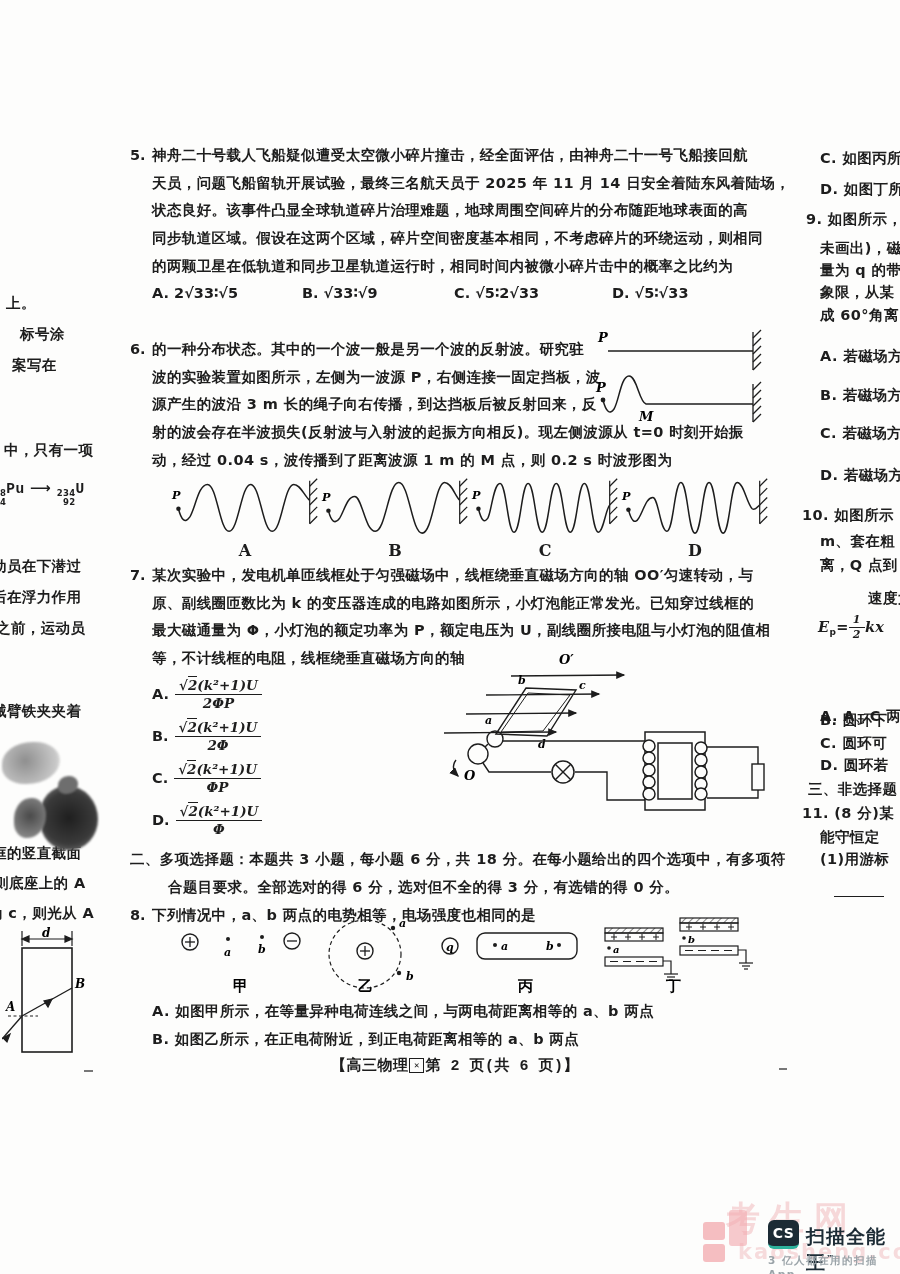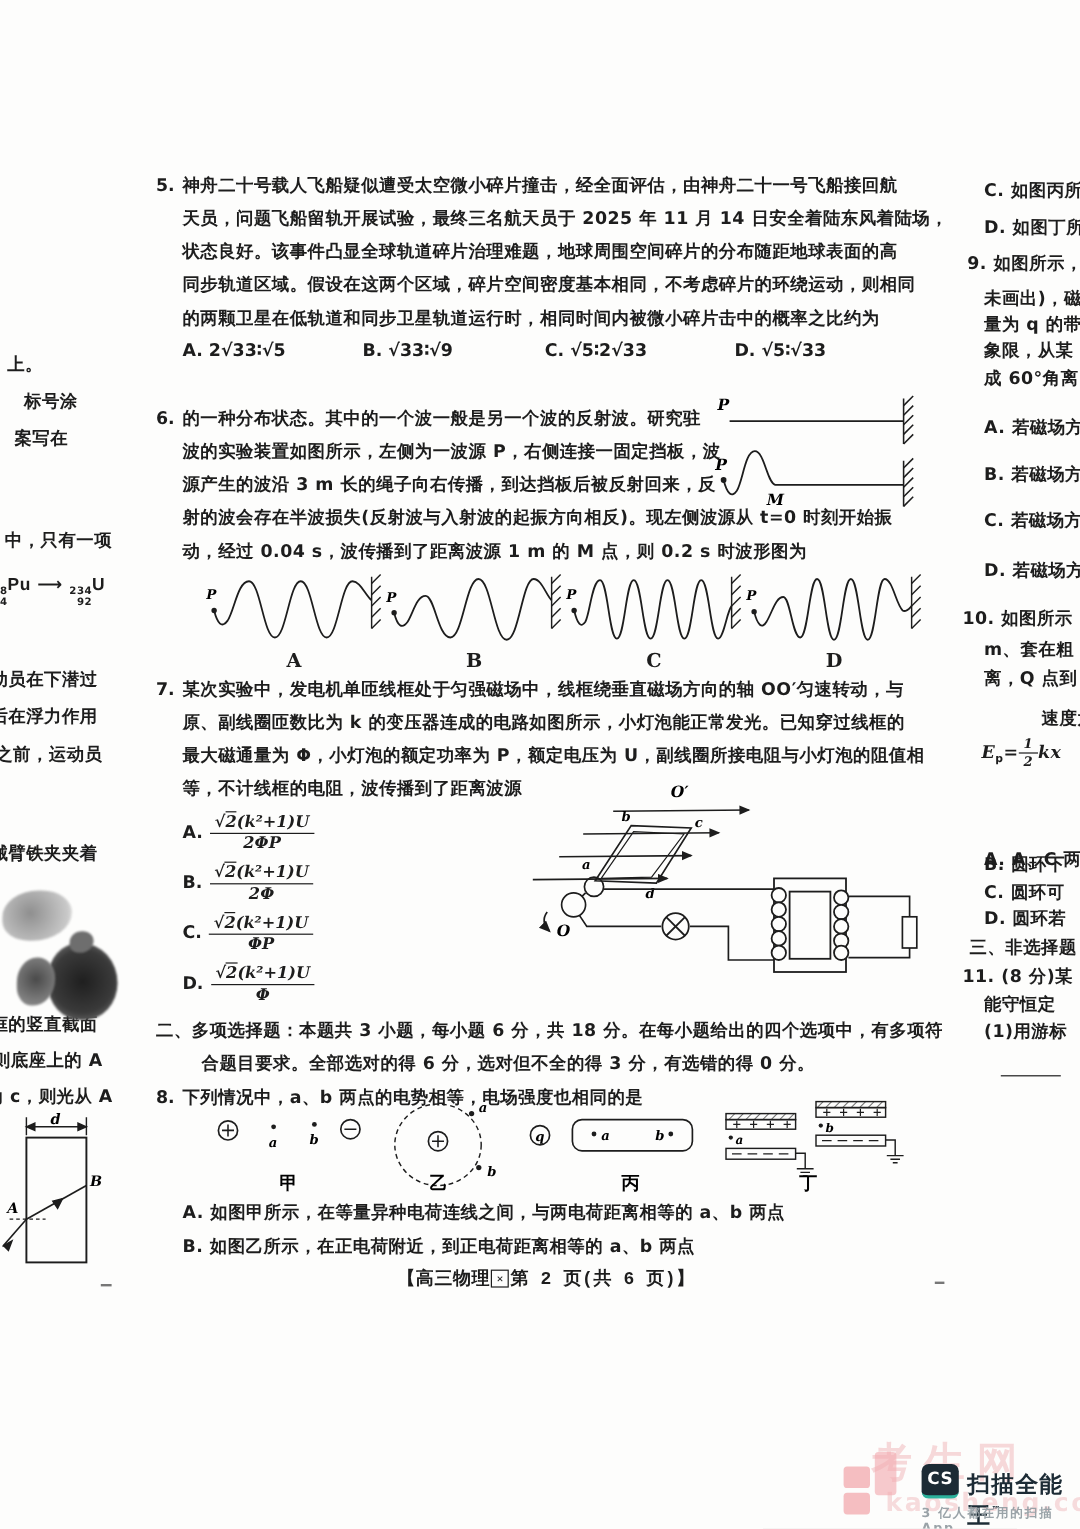--- a/index.html
+++ b/index.html
@@ -20,21 +20,21 @@
   .fracopt{display:flex;align-items:center;height:42px;}
   .fracopt .flab{font-size:14.5px;font-weight:700;margin-right:6px;}
   .frac{display:inline-block;text-align:center;font-family:"DejaVu Serif","Liberation Serif",serif;
         font-style:italic;font-size:13.5px;line-height:15px;vertical-align:middle;font-weight:600;}
   .frac .fnum{display:block;border-bottom:1.5px solid #1d1d1d;padding:0 4px 1px 4px;}
   .frac .fden{display:block;padding-top:1px;}
   .sqrtrad{border-top:1.4px solid #1d1d1d;}
   
   .st{display:inline-flex;flex-direction:column;align-items:flex-end;font-size:8.5px;line-height:8.5px;
       vertical-align:-3px;font-weight:700;}
-  .serif{font-family:Liberation Sans, sans-serif;}
+  .serif{font-family:Liberation Mono, monospace;}
   
   .waverow{display:flex;}
   .wavefig{width:150px;text-align:center;}
   .wavefig .wlab{font-size:16px;font-family:"DejaVu Serif","Liberation Serif",serif;margin-top:1px;}
   svg{display:block;}
   svg text{font-family:"DejaVu Serif","Liberation Serif",serif;}
   
   .blob{position:absolute;border-radius:55% 45% 60% 40%;filter:blur(1px);}
   
   .footer{display:flex;justify-content:center;align-items:center;font-size:15px;font-weight:700;letter-spacing:0.5px;font-family:Liberation Mono, monospace;}
@@ -197,21 +197,21 @@
         </svg>
         <div class="wlab">D</div>
       </div>
     </div>
 
     <div class="qblock" style="left:0;top:422px">
       <span class="qnum">7.</span>
       <div class="tline">某次实验中，发电机单匝线框处于匀强磁场中，线框绕垂直磁场方向的轴 OO′匀速转动，与</div>
       <div class="tline">原、副线圈匝数比为 k 的变压器连成的电路如图所示，小灯泡能正常发光。已知穿过线框的</div>
       <div class="tline">最大磁通量为 Φ，小灯泡的额定功率为 P，额定电压为 U，副线圈所接电阻与小灯泡的阻值相</div>
-      <div class="tline">等，不计线框的电阻，波传播到了距离波源</div>
+      <div class="tline">等，不计线框的电阻，线框绕垂直磁场方向的轴</div>
     </div>
 
     <div class="abs" style="left:22px;top:533px">
       <div class="fracopt">
         <span class="flab">A.</span>
         <span class="frac">
           <span class="fnum">√<span class="sqrtrad">2</span><span>(k²+1)U</span></span>
           <span class="fden">2ΦP</span>
         </span>
       </div>

